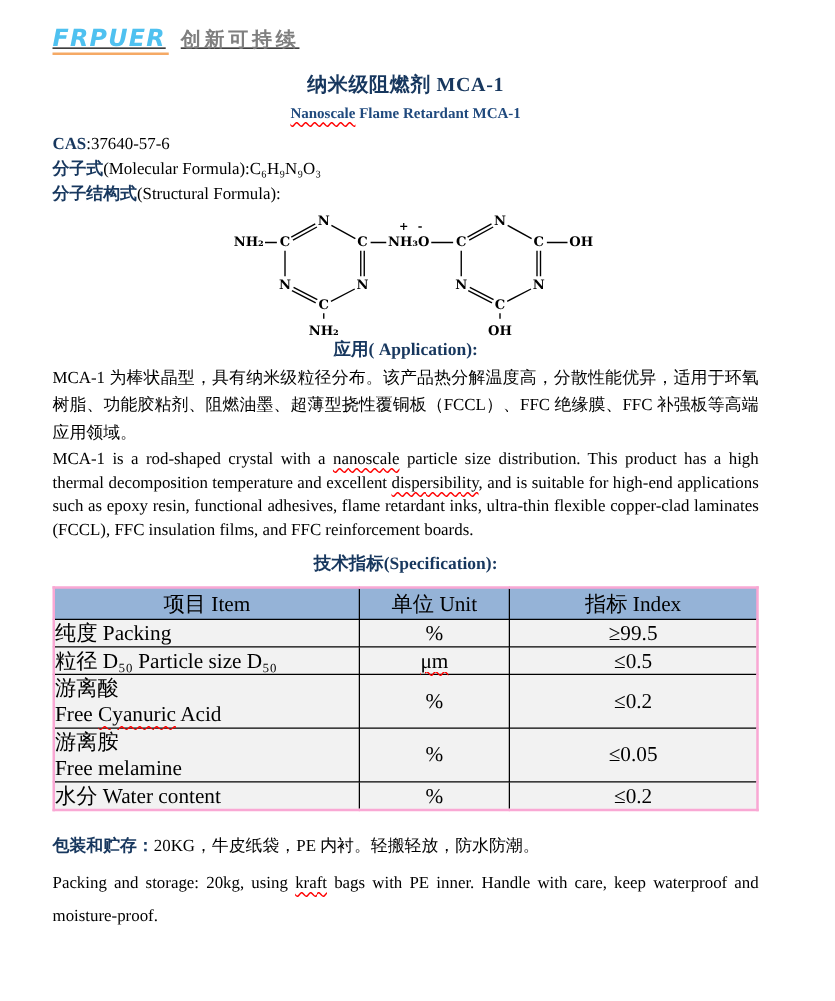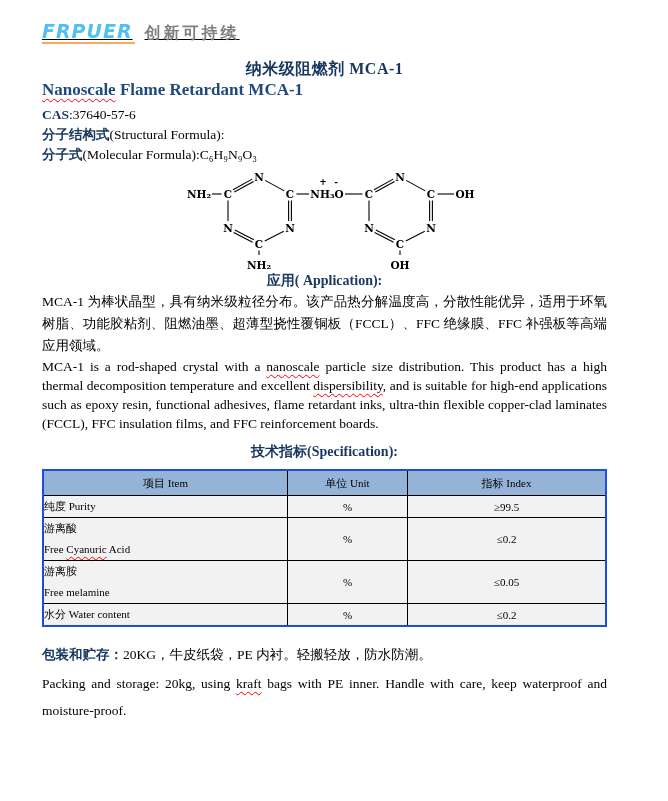--- a/index.html
+++ b/index.html
@@ -27,21 +27,21 @@
     font-style:italic;font-weight:bold;font-size:19px;line-height:22px;
     color:var(--logo-blue);letter-spacing:1px;
     border-bottom:2px solid var(--logo-underline);display:inline-block;padding:0 2px 0 0;
   }
   .logo-tagline{
     font-family:"DejaVu Sans","Liberation Sans",sans-serif;
     font-size:16px;color:var(--tagline-gray);font-weight:600;letter-spacing:3px;margin-left:10px;
   }
   
   .title-zh{margin-top:14px;text-align:center;font-size:16px;line-height:22px;font-weight:bold;color:var(--heading-blue);letter-spacing:0.5px;}
-  .title-en{text-align:left;font-size:17px;line-height:20px;font-weight:bold;color:var(--title-blue);}
+  .title-en{text-align:center;font-size:12px;line-height:20px;font-weight:bold;color:var(--title-blue);}
   
   .info-line{font-size:13.5px;line-height:20px;}
   .info-line.first{margin-top:5px;}
   .blue-label{font-weight:bold;color:var(--heading-blue);}
   
   .structure-wrap{margin:0 0 0 142px;width:300px;height:106px;}
   .structure-wrap svg text{font-family:"DejaVu Serif","Liberation Serif",serif;font-weight:bold;fill:#000;}
   
   .section-heading{font-size:14px;line-height:20px;font-weight:bold;color:var(--heading-blue);text-align:center;}
   .para-zh{font-size:13.5px;line-height:22px;text-align:justify;text-justify:inter-ideograph;}
@@ -49,21 +49,21 @@
   .spec-heading{margin-top:9px;}
   
   .squiggle{
     text-decoration-line:underline;text-decoration-style:wavy;
     text-decoration-color:var(--squiggle);text-decoration-thickness:1px;
     text-underline-offset:3px;
   }
   
   table.spec{
     margin-top:7px;border-collapse:collapse;width:565px;
-    border:2px solid #1d4ed8;font-size:11px;table-layout:fixed;
+    border:2px solid #f9a8d4;font-size:17px;table-layout:fixed;
   }
   table.spec th,table.spec td{border:1px solid #000;}
   table.spec th{
     background:var(--th-bg);height:24px;font-weight:normal;text-align:center;padding:0;
   }
   table.spec td{background:var(--td-bg);height:20px;padding:0;vertical-align:middle;}
   .c-item{width:243px;}
   .c-unit{width:119px;text-align:center;margin-top:18px;}
   .c-index{width:197px;text-align:center;}
   td.c-item{padding-left:7px;text-align:left;}
@@ -83,24 +83,24 @@
       <span class="logo-tagline">创新可持续</span>
     </div>
 
     <div class="title-zh">纳米级阻燃剂 MCA-1</div>
     <div class="title-en"><span class="squiggle">Nanoscale</span><span> Flame Retardant MCA-1</span></div>
 
     <div class="info-line first">
       <span class="blue-label">CAS</span><span>:37640-57-6</span>
     </div>
     <div class="info-line">
+      <span class="blue-label">分子式</span><span>(Molecular Formula):C₆H₉N₉O₃</span>
+    </div>
+    <div class="info-line">
       <span class="blue-label">分子结构式</span><span>(Structural Formula):</span>
-    </div>
-    <div class="info-line">
-      <span class="blue-label">分子式</span><span>(Molecular Formula):C₆H₉N₉O₃</span>
     </div>
 
     <div class="structure-wrap" id="structure"><svg viewBox="0 0 300 106" width="300" height="106">
           <line x1="68.18914748361118" y1="14.13829090630812" x2="49.026115000673975" y2="24.647050655015615" stroke="#000" stroke-width="1.1"></line>
           <line x1="69.53547879499035" y1="16.593365650587813" x2="50.372446312053164" y2="27.102125399295307" stroke="#000" stroke-width="1.1"></line>
           <line x1="81.13768686069923" y1="15.365828278447966" x2="100.30071934363643" y2="25.87458802715546" stroke="#000" stroke-width="1.1"></line>
           <line x1="44" y1="35.5" x2="44" y2="56" stroke="#000" stroke-width="1.1"></line>
           <line x1="104.6" y1="35.5" x2="104.6" y2="56" stroke="#000" stroke-width="1.1"></line>
           <line x1="107.4" y1="35.5" x2="107.4" y2="56" stroke="#000" stroke-width="1.1"></line>
           <line x1="49.5782445117057" y1="67.45456935826857" x2="68.58186564146503" y2="77.26288994137018" stroke="#000" stroke-width="1.1"></line>
@@ -152,24 +152,31 @@
       <thead>
         <tr>
           <th class="c-item">项目 Item</th>
           <th class="c-unit">单位 Unit</th>
           <th class="c-index">指标  Index</th>
         </tr>
       </thead>
       <tbody id="spec-body">
           <tr>
             <td class="c-item">
-              <div class="item-line"><span>纯度 Purity</span></div>
+              <div class="item-line"><span>纯度 Packing</span></div>
             </td>
             <td class="c-unit"><span>%</span></td>
             <td class="c-index"><span>≥99.5</span></td>
+          </tr>
+          <tr>
+            <td class="c-item">
+              <div class="item-line"><span>粒径 D₅₀ Particle size D₅₀</span></div>
+            </td>
+            <td class="c-unit"><span class="squiggle">μm</span></td>
+            <td class="c-index"><span>≤0.5</span></td>
           </tr>
           <tr>
             <td class="c-item">
               <div class="item-line"><span>游离酸</span></div>
               <div class="item-line"><span>Free </span><span class="squiggle">Cyanuric</span><span> Acid</span></div>
             </td>
             <td class="c-unit"><span>%</span></td>
             <td class="c-index"><span>≤0.2</span></td>
           </tr>
           <tr>

